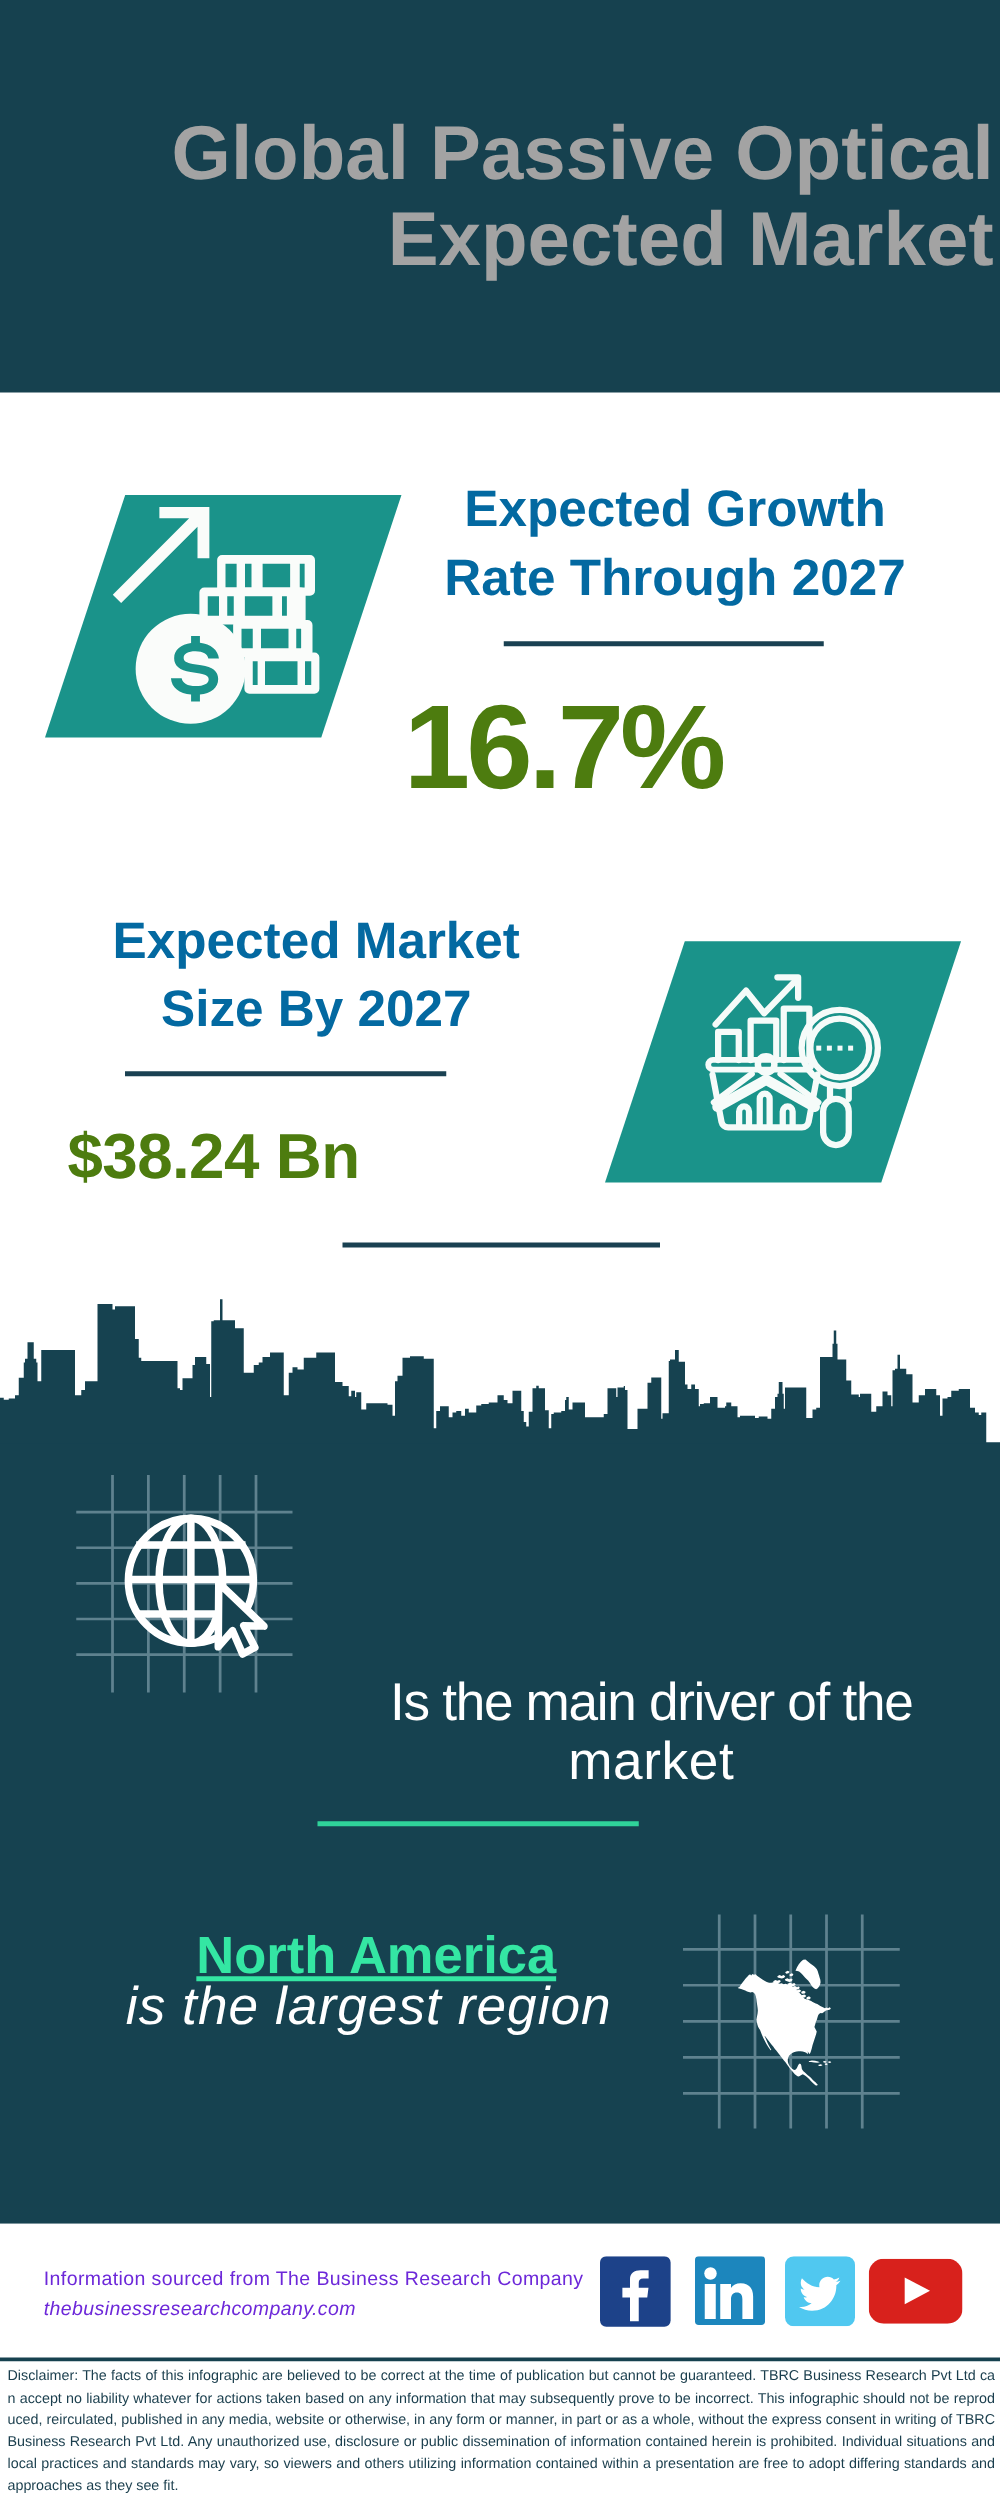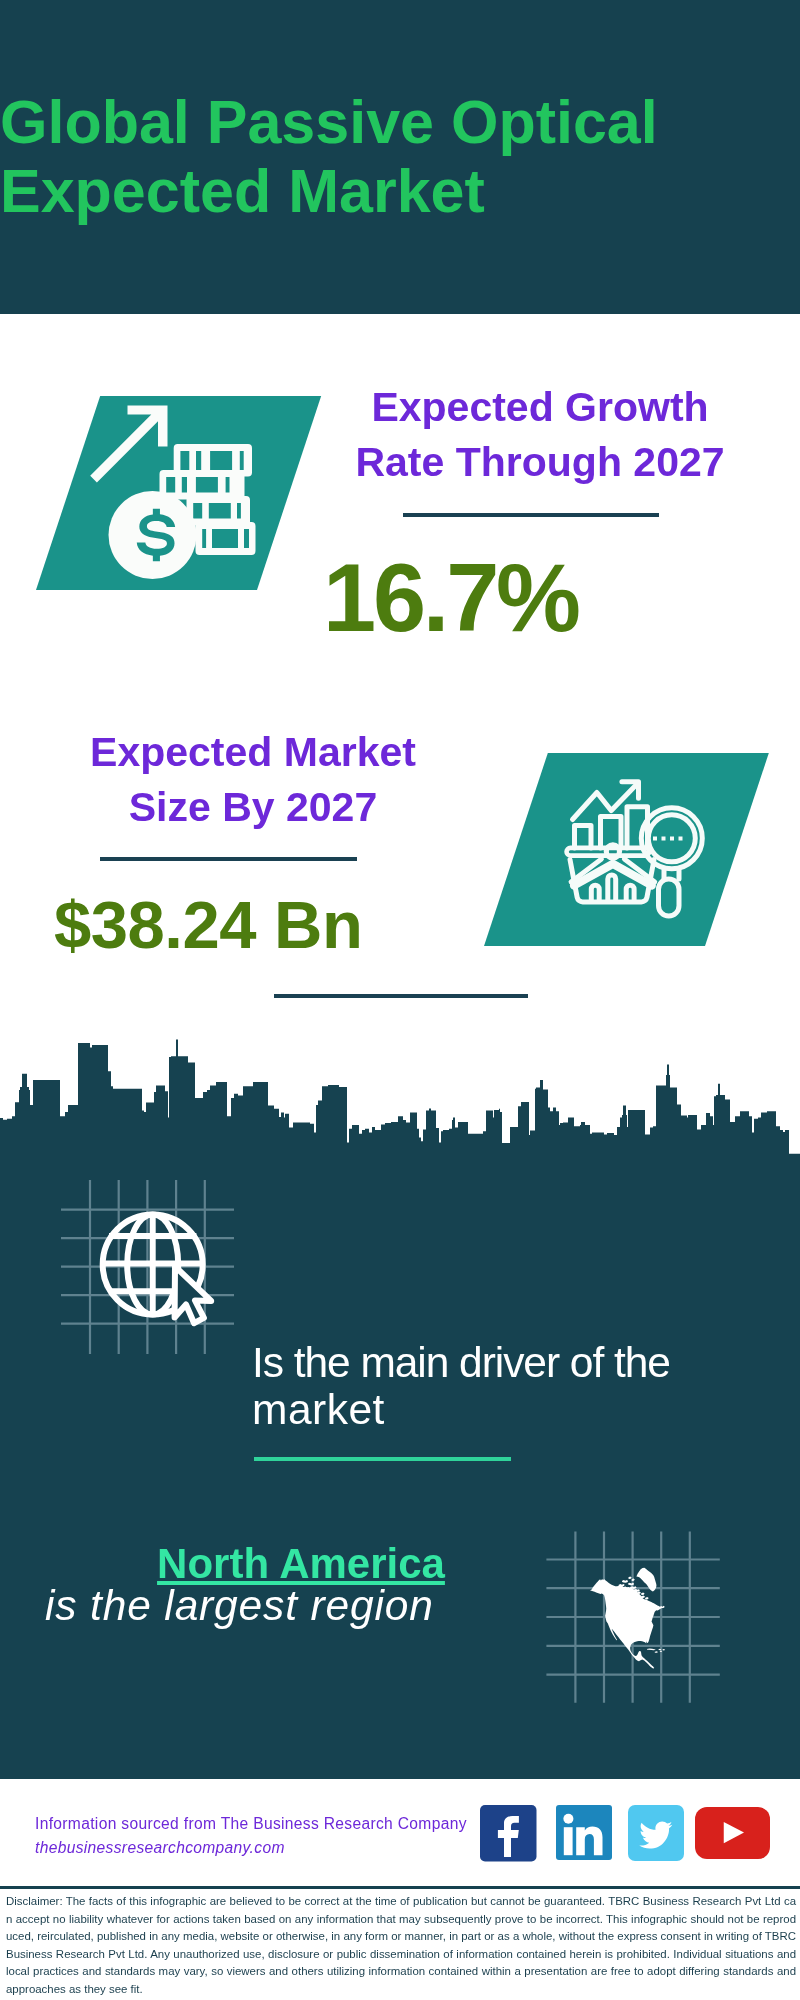--- a/index.html
+++ b/index.html
@@ -1,38 +1,38 @@
 <!DOCTYPE html>
 <html><head>
 <meta charset="utf-8">
 <style>
   html,body{margin:0;padding:0;}
   body{width:800px;height:2000px;background:#ffffff;font-family:"Liberation Sans",sans-serif;overflow:hidden;}
   .page{position:relative;width:800px;height:2000px;overflow:hidden;background:#fff;}
 
   
   .hdr{position:absolute;left:0;top:0;width:800px;height:314px;background:#16414f;}
-  .hdr-title{position:absolute;left:0;top:88px;width:795px;text-align:left;color:#22c55e;
+  .hdr-title{position:absolute;left:0;top:88px;width:795px;text-align:right;color:#a3a3a3;
              font-weight:bold;font-size:61px;line-height:69px;}
 
   
   .para{position:absolute;background:#1a938a;}
 
   
-  .stat-title{position:absolute;color:#6d28d9;font-weight:bold;font-size:41px;line-height:55px;text-align:center;}
+  .stat-title{position:absolute;color:#0369a1;font-weight:bold;font-size:41px;line-height:55px;text-align:center;}
   .rule{position:absolute;background:#1a4152;height:4px;}
   .stat-val{position:absolute;color:#4d7c0f;font-weight:bold;text-align:left;white-space:nowrap;}
 
   
   .dark{position:absolute;left:0;top:1155px;width:800px;height:624px;background:#164250;}
   .sky{position:absolute;left:0;top:1030px;width:800px;height:128px;display:block;}
 
   
   .drv-head{position:absolute;color:#34e6a3;font-weight:bold;font-size:42px;line-height:55px;text-align:center;}
-  .drv-sub{position:absolute;color:#ffffff;font-weight:normal;font-size:42.5px;line-height:47px;text-align:left;}
+  .drv-sub{position:absolute;color:#ffffff;font-weight:normal;font-size:42.5px;line-height:47px;text-align:center;}
   .grn-rule{position:absolute;background:#2fd39a;height:4px;}
 
   
   .foot{position:absolute;left:0;top:1779px;width:800px;height:221px;background:#ffffff;}
   .src{position:absolute;color:#6d28d9;font-size:15.6px;line-height:24px;white-space:nowrap;letter-spacing:0.33px;}
   .disc-line{position:absolute;left:0;width:800px;height:3px;background:#16414f;}
   .disc{position:absolute;color:#1a3e4d;font-size:11.45px;line-height:17.6px;text-align:justify;word-break:break-all;}
 </style>
 </head>
 <body>
@@ -123,21 +123,21 @@
       <rect x="670" y="836.5" width="4" height="4"></rect>
         <rect x="678.5" y="836.5" width="4" height="4"></rect>
     </g>
   </svg>
 
   <div class="stat-title" style="left:53px;top:725px;width:400px;">
     <div>Expected Market</div>
     <div>Size By 2027</div>
   </div>
   <div class="rule" style="left:100px;top:857px;width:257px;"></div>
-  <div class="stat-val" style="left:54px;top:889px;width:400px;font-size:67px;line-height:72px;letter-spacing:-0.5px;">$38.24 Bn</div>
+  <div class="stat-val" style="left:54px;top:889px;width:400px;font-size:51px;line-height:72px;letter-spacing:-0.5px;">$38.24 Bn</div>
 
   <div class="rule" style="left:274px;top:994px;width:254px;"></div>
 
   <svg class="sky" viewBox="0 1030 800 128" preserveAspectRatio="none">
     <path fill="#164250" d="M0 1158 L0 1118.1 L3 1118.1 L3 1119.8 L7 1119.8 L7 1118.8 L12 1118.8 L12 1116.2 L15 1116.2 L15 1102.2 L19 1102.2 L19 1090 L20 1090 L20 1086.9 L22 1086.9 L22 1073.8 L27 1073.8 L27 1086.9 L29 1086.9 L29 1090 L30 1090 L30 1105 L33 1105 L33 1080 L60 1080 L60 1116.2 L65 1116.2 L65 1111.9 L68 1111.9 L68 1105 L78 1105 L78 1043.1 L90 1043.1 L90 1047.5 L92 1047.5 L92 1045 L108 1045 L108 1071.2 L111 1071.2 L111 1086.2 L113 1086.2 L113 1088.8 L142 1088.8 L142 1110.6 L144 1110.6 L144 1111.9 L146 1111.9 L146 1102.5 L154 1102.5 L154 1091.9 L156 1091.9 L156 1085.6 L165 1085.6 L165 1091.2 L168 1091.2 L168 1117.5 L169 1117.5 L169 1056.9 L171 1056.9 L171 1056.2 L176 1056.2 L176 1039.4 L178 1039.4 L178 1056.2 L188 1056.2 L188 1062.5 L195 1062.5 L195 1098.1 L203 1098.1 L203 1091.9 L207 1091.9 L207 1090 L210 1090 L210 1085.6 L216 1085.6 L216 1081.9 L227 1081.9 L227 1116.2 L231 1116.2 L231 1098.1 L234 1098.1 L234 1093.8 L238 1093.8 L238 1095.6 L243 1095.6 L243 1086.2 L253 1086.2 L253 1081.9 L268 1081.9 L268 1105.6 L274 1105.6 L274 1108.8 L279 1108.8 L279 1116.9 L281 1116.9 L281 1112.5 L284 1112.5 L284 1117.5 L285 1117.5 L285 1113.8 L289 1113.8 L289 1127.5 L293 1127.5 L293 1122.5 L310 1122.5 L310 1123.8 L314 1123.8 L314 1132.5 L316 1132.5 L316 1105 L318 1105 L318 1100.6 L322 1100.6 L322 1086.2 L328 1086.2 L328 1085 L339 1085 L339 1086.9 L347 1086.9 L347 1142.5 L349 1142.5 L349 1128.8 L352 1128.8 L352 1125 L359 1125 L359 1133.8 L362 1133.8 L362 1130 L365 1130 L365 1128.8 L369 1128.8 L369 1132.5 L372 1132.5 L372 1126.9 L375 1126.9 L375 1130 L381 1130 L381 1124.4 L385 1124.4 L385 1123.1 L391 1123.1 L391 1121.9 L398 1121.9 L398 1116.2 L403 1116.2 L403 1120 L406 1120 L406 1122.5 L410 1122.5 L410 1112.5 L417 1112.5 L417 1128.8 L419 1128.8 L419 1137.5 L421 1137.5 L421 1141.2 L423 1141.2 L423 1129.4 L426 1129.4 L426 1110.6 L429 1110.6 L429 1108.5 L431 1108.5 L431 1110.6 L436 1110.6 L436 1128.1 L439 1128.1 L439 1142.5 L441 1142.5 L441 1131.2 L443 1131.2 L443 1130 L449 1130 L449 1128.8 L452 1128.8 L452 1120 L453 1120 L453 1117.5 L455 1117.5 L455 1127.5 L458 1127.5 L458 1121.9 L468 1121.9 L468 1133.8 L483 1133.8 L483 1131.2 L486 1131.2 L486 1110.6 L493 1110.6 L493 1117.5 L494 1117.5 L494 1110 L499 1110 L499 1108.8 L500 1108.8 L500 1111.9 L502 1111.9 L502 1143.1 L510 1143.1 L510 1126.9 L518 1126.9 L518 1106.2 L521 1106.2 L521 1101.9 L529 1101.9 L529 1135 L530 1135 L530 1130.6 L535 1130.6 L535 1088.8 L536 1088.8 L536 1087.5 L540 1087.5 L540 1080 L543 1080 L543 1089.4 L548 1089.4 L548 1107.5 L550 1107.5 L550 1111.2 L553 1111.2 L553 1107.5 L556 1107.5 L556 1111.2 L559 1111.2 L559 1125 L560 1125 L560 1123.1 L563 1123.1 L563 1122.5 L568 1122.5 L568 1117.5 L574 1117.5 L574 1126.2 L580 1126.2 L580 1125 L581 1125 L581 1121.9 L585 1121.9 L585 1125 L590 1125 L590 1133.8 L592 1133.8 L592 1132.5 L604 1132.5 L604 1134.4 L607 1134.4 L607 1133.1 L614 1133.1 L614 1135 L617 1135 L617 1126.9 L620 1126.9 L620 1117.5 L622 1117.5 L622 1115 L623 1115 L623 1105.6 L626 1105.6 L626 1115 L627 1115 L627 1126.9 L628 1126.9 L628 1110 L645 1110 L645 1134.4 L650 1134.4 L650 1127.5 L653 1127.5 L653 1126.2 L656 1126.2 L656 1085.6 L666 1085.6 L666 1075 L667 1075 L667 1064.4 L669 1064.4 L669 1075 L670 1075 L670 1087.5 L677 1087.5 L677 1104.4 L681 1104.4 L681 1115.6 L687 1115.6 L687 1117.5 L688 1117.5 L688 1115 L697 1115 L697 1129.4 L701 1129.4 L701 1125 L706 1125 L706 1113.1 L710 1113.1 L710 1116.2 L713 1116.2 L713 1125 L714 1125 L714 1096.2 L716 1096.2 L716 1095 L718 1095 L718 1083.8 L720 1083.8 L720 1095 L725 1095 L725 1099.4 L730 1099.4 L730 1121.9 L735 1121.9 L735 1116.2 L740 1116.2 L740 1111.2 L749 1111.2 L749 1116.2 L752 1116.2 L752 1132.5 L754 1132.5 L754 1118.8 L758 1118.8 L758 1117.5 L761 1117.5 L761 1112.5 L767 1112.5 L767 1111.2 L776 1111.2 L776 1126.2 L780 1126.2 L780 1130 L783 1130 L783 1131.9 L785 1131.9 L785 1130 L789 1130 L789 1153.8 L800 1153.8 L800 1158 L800 1158 L800 1158 Z"></path>
   </svg>
 
   <div class="dark"></div>
 
   <svg style="position:absolute;left:55px;top:1172px;width:190px;height:190px;" viewBox="55 1172 190 190">

